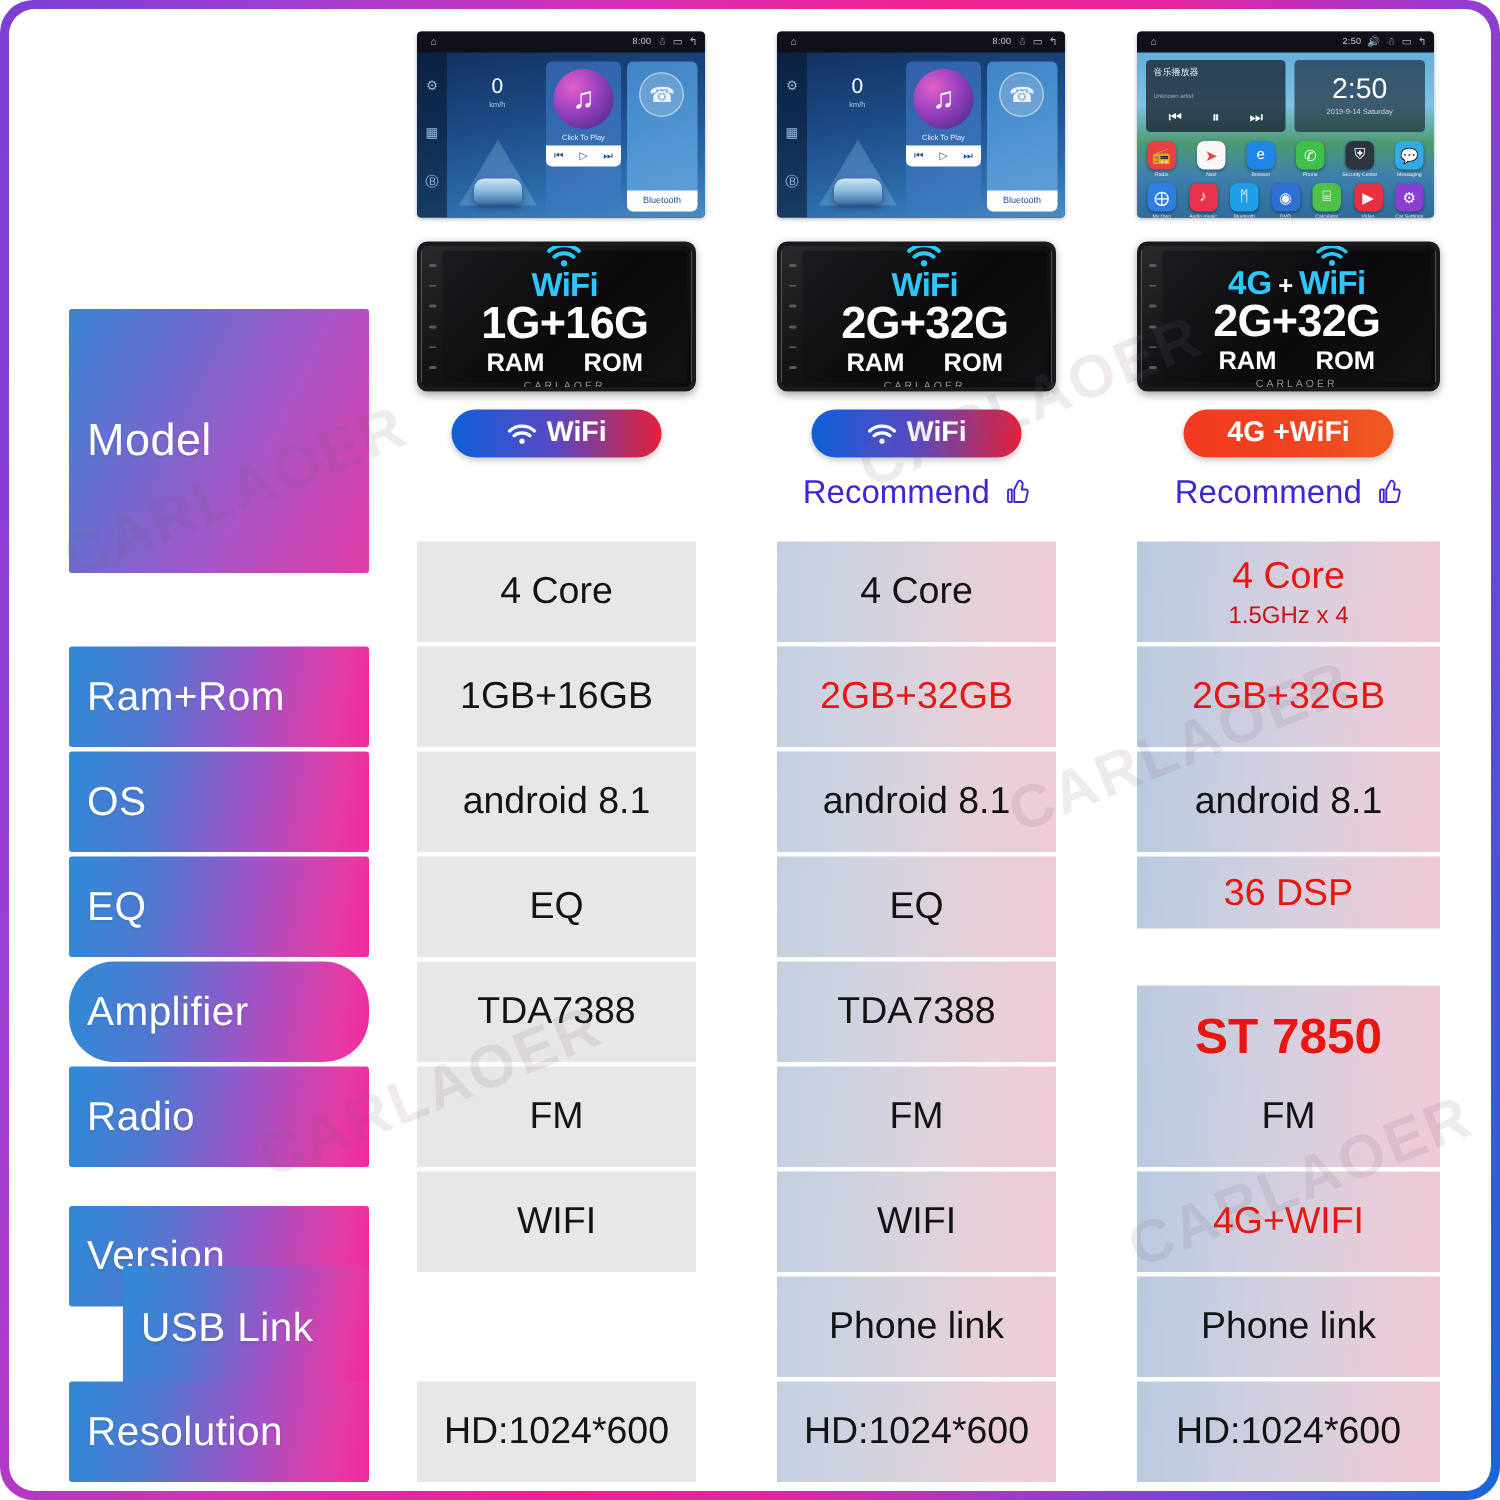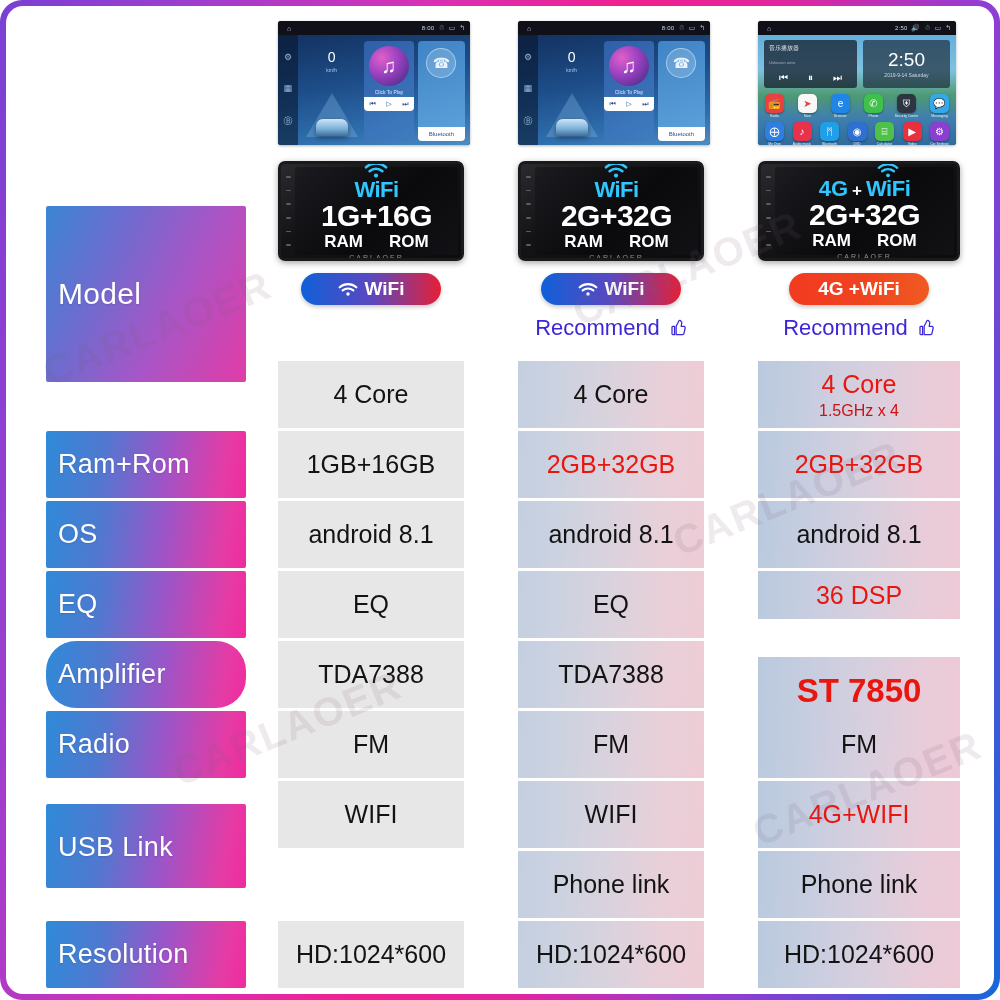--- a/index.html
+++ b/index.html
@@ -447,21 +447,21 @@
   </div>
 
   <div class="col" id="col-label">
     <div class="lbl-cell" id="lbl-model" style="top:200px;height:176px;font-size:30px;">Model</div>
     <div class="lbl-cell" style="top:425px;height:67px;">Ram+Rom</div>
     <div class="lbl-cell" style="top:495px;height:67px;">OS</div>
     <div class="lbl-cell" style="top:565px;height:67px;">EQ</div>
     <div class="lbl-cell" style="top:635px;height:67px;border-radius:30px;">Amplifier</div>
     <div class="lbl-cell" style="top:705px;height:67px;">Radio</div>
     <div class="lbl-cell" style="top:775px;height:67px;margin-top:23px;">Version</div>
-    <div class="lbl-cell" style="top:800px;height:82px;">USB Link</div>
+    <div class="lbl-cell" style="top:838px;height:82px;margin-left:36px;">USB Link</div>
     <div class="lbl-cell" style="top:915px;height:67px;">Resolution</div>
   </div>
 
   <div class="col c1" id="col-1">
         <div class="head">
           <div class="unit-img">
             <div class="btns">
               <i></i>
               <i></i>
               <i></i>

